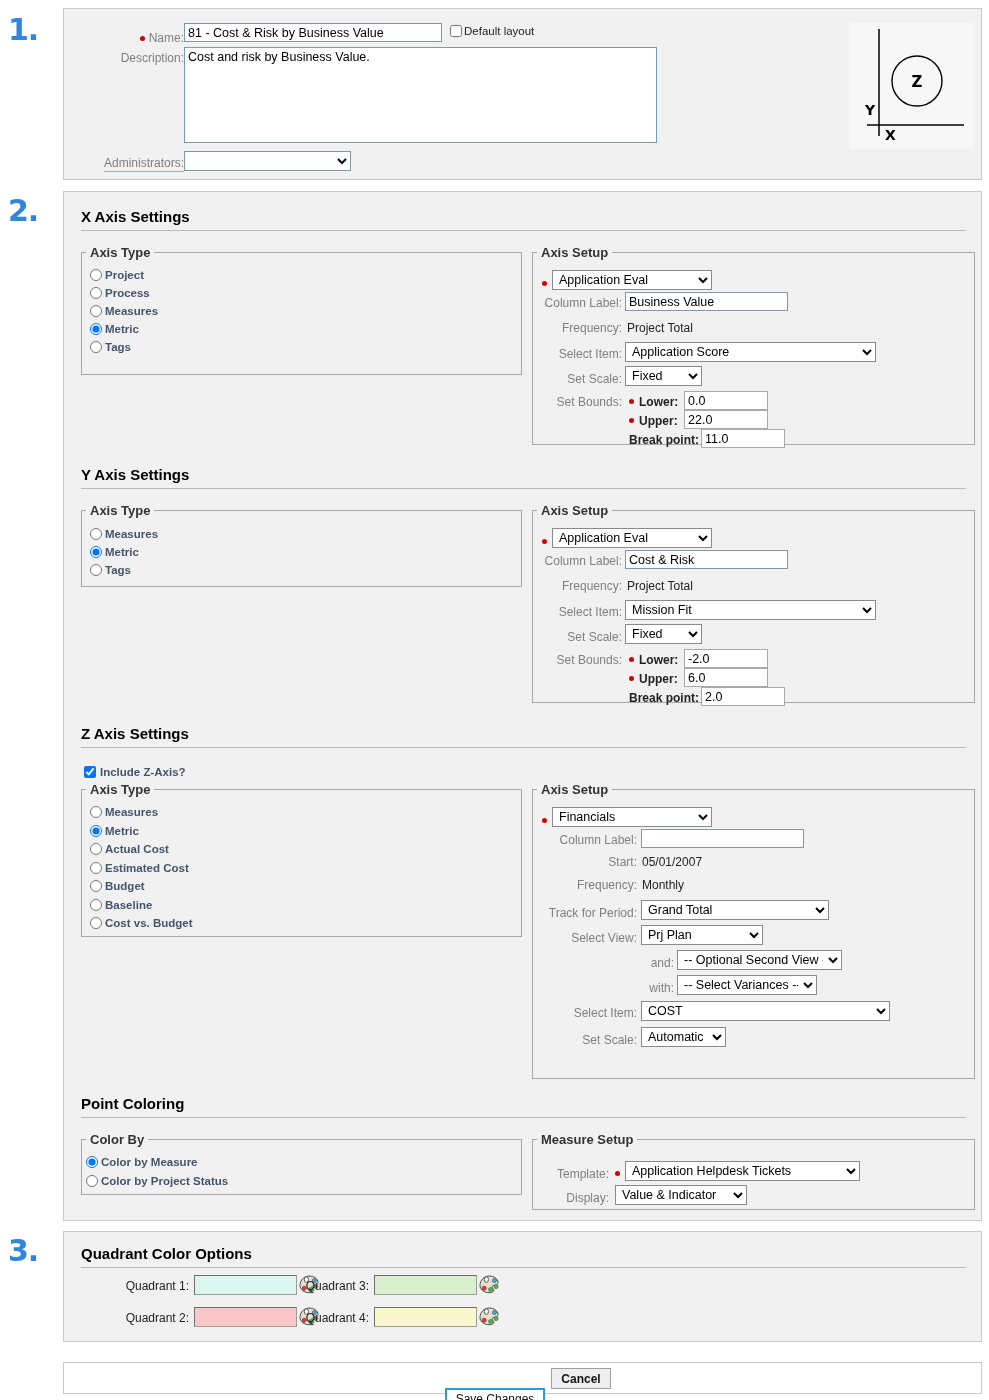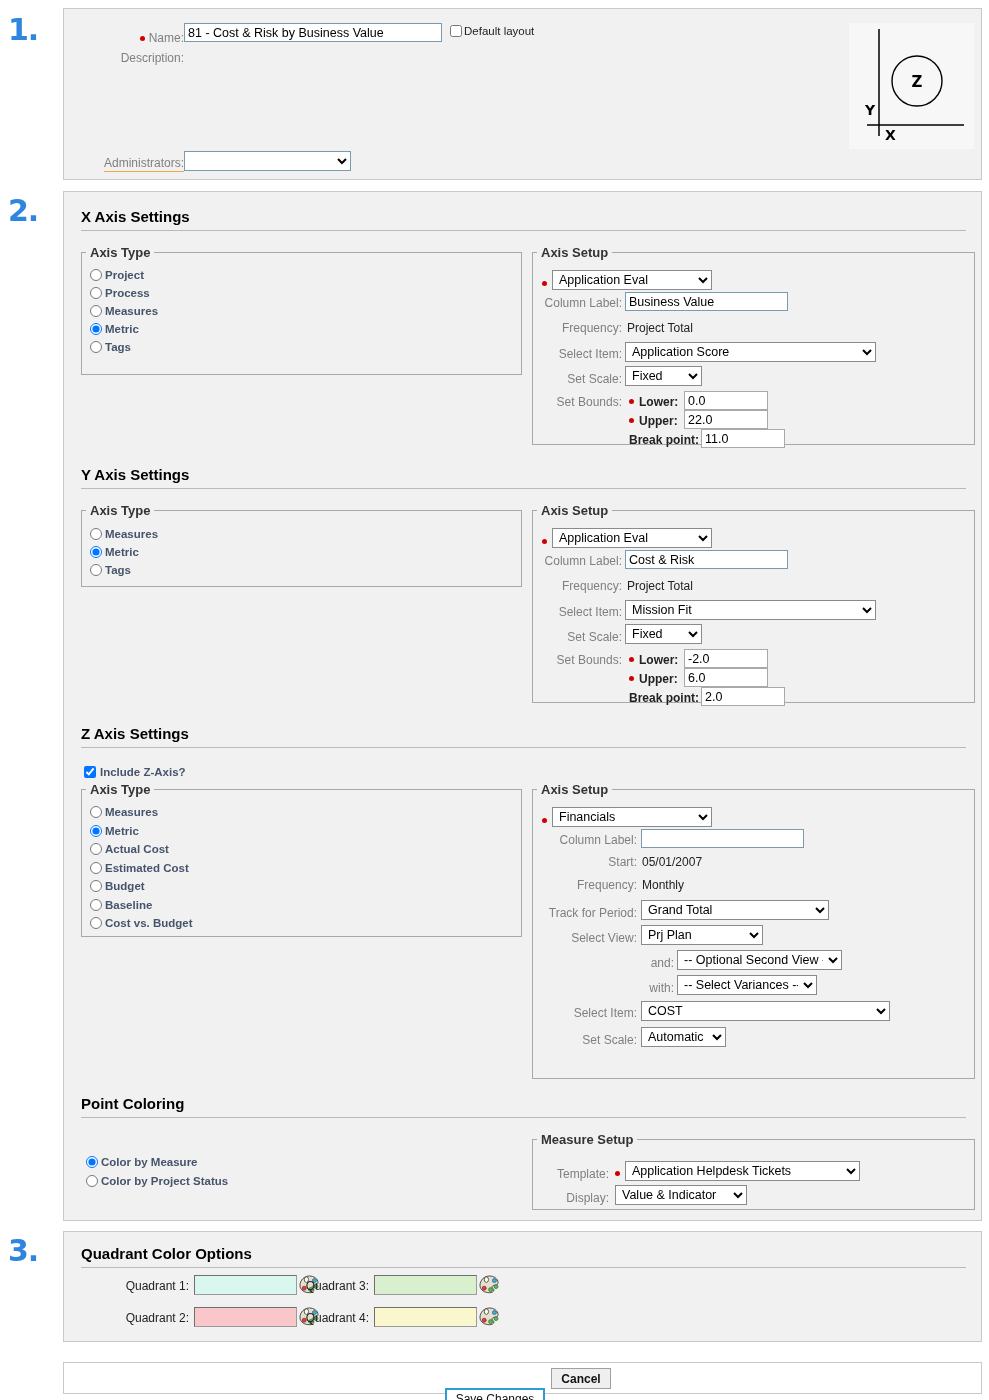--- a/index.html
+++ b/index.html
@@ -229,20 +229,21 @@
       <span>Name:</span>
     </div>
     <input class="txt" type="text" style="left: 120px; top: 14px; width: 258px;" value="81 - Cost &amp; Risk by Business Value">
 
     <div class="cb-plain" style="left:386px; top:16px;">
       <input type="checkbox" style="margin: 0px 1px 0px 0px; width: 12px; height: 12px;">
       <span style="font-size:11.5px;">Default layout</span>
     </div>
 
     <div class="lbl" style="position:absolute; right:797px; top:42px; text-align:right; white-space:nowrap;">Description:</div>
+    <textarea class="ta" style="left: 120px; top: 38px; width: 473px; height: 96px;">Cost and risk by Business Value.</textarea>
 
     <div class="lbl" style="position:absolute; right:797px; top:147px; white-space:nowrap;">
       <span class="underline-orange">Administrators:</span>
     </div>
     <select class="sel sel-blue" style="left:120px; top:142px; width:167px;">
       <option></option>
     </select>
 
     <div class="axis-thumb" style="left:785px; top:14px; width:125px; height:126px;">
       <svg width="125" height="126" viewBox="0 0 125 126">
@@ -436,20 +437,23 @@
       <option>COST</option>
     </select>
     <div class="lbl" style="position:absolute; left:463px; top:841px; width:110px; text-align:right;">Set Scale:</div>
     <select class="sel" style="left:577px; top:835px; width:85px;">
       <option>Automatic</option>
     </select>
 
     <div class="sec-title" style="position:absolute; left:17px; top:903px;">Point Coloring</div>
     <div class="rule" style="left:17px; top:925px; width:885px;"></div>
 
+    <fieldset class="fs" style="left:17px; top:940px; width:441px; height:63px;">
+      <legend>Color By</legend>
+    </fieldset>
     <div class="radio-row" style="left:22px; top:964px;">
       <input type="radio" name="colorby" checked="" style="">
       <span>Color by Measure</span>
     </div>
     <div class="radio-row" style="left:22px; top:983px;">
       <input type="radio" name="colorby" style="">
       <span>Color by Project Status</span>
     </div>
 
     <fieldset class="fs" style="left:468px; top:940px; width:443px; height:78px;">

